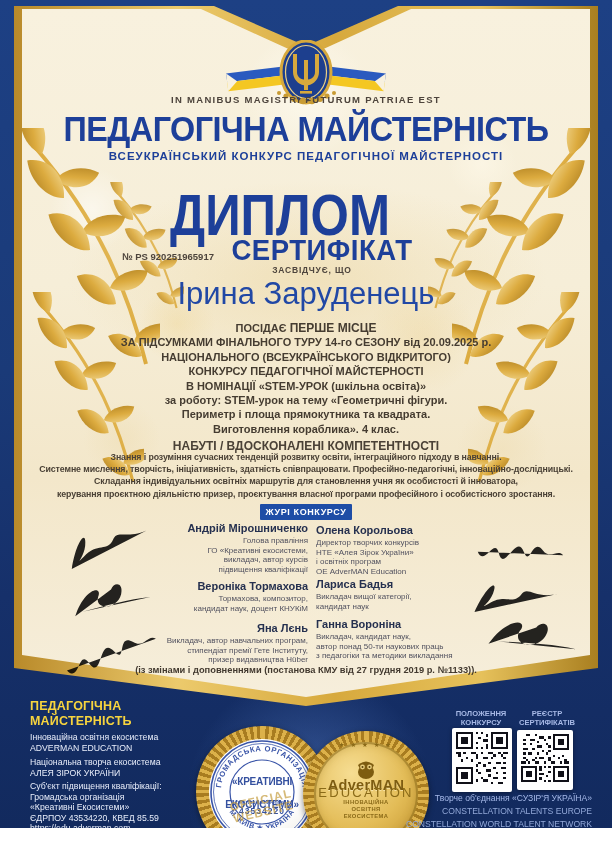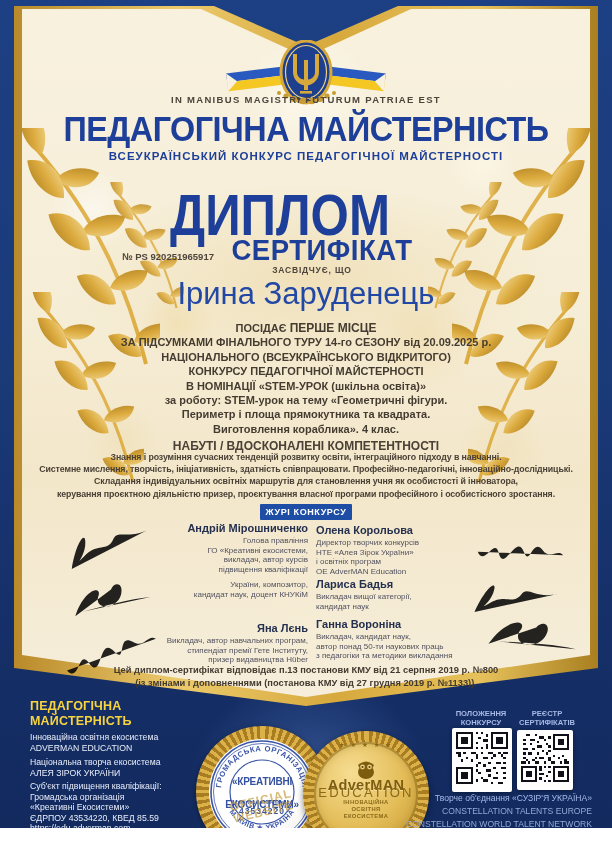--- a/index.html
+++ b/index.html
@@ -264,21 +264,22 @@
   <div class="abs jury-btn">ЖУРІ КОНКУРСУ</div>
 
   <div class="jury-entry je-left" style="top:522px">
     <div class="j-name">Андрій Мірошниченко</div>
     <div class="j-title">Голова правління</div>
     <div class="j-title">ГО «Креативні екосистеми,</div>
     <div class="j-title">викладач, автор курсів</div>
     <div class="j-title">підвищення кваліфікації</div>
   </div>
   <div class="jury-entry je-left" style="top:580px">
-    <div class="j-title">України, композитор,</div>
+    <div class="j-name">Вероніка Тормахова</div>
+    <div class="j-title">Тормахова, композитор,</div>
     <div class="j-title">кандидат наук, доцент КНУКіМ</div>
   </div>
   <div class="jury-entry je-left" style="top:622px">
     <div class="j-name">Яна Лєнь</div>
     <div class="j-title">Викладач, автор навчальних програм,</div>
     <div class="j-title">стипендіат премії Гете Інституту,</div>
     <div class="j-title">призер видавництва Hüber</div>
   </div>
 
   <div class="jury-entry je-right" style="top:524px">
@@ -313,21 +314,20 @@
       <use href="#sigp3"></use>
     </svg>
   <svg class="sig" style="left:470px;top:572px;transform:rotate(5deg)" width="94" height="52" viewBox="0 0 96 52">
       <use href="#sigp1"></use>
     </svg>
   <svg class="sig" style="left:482px;top:606px;transform:rotate(12deg)" width="104" height="64" viewBox="0 0 96 52">
       <use href="#sigp2"></use>
     </svg>
 
   <div class="abs ctr decree">
-    <div>Цей диплом-сертифікат відповідає п.13 постанови КМУ від 21 серпня 2019 р. №800</div>
     <div>(із змінами і доповненнями (постанова КМУ від 27 грудня 2019 р. №1133)).</div>
   </div>
 
   <div class="abs f-logo">
     <div>ПЕДАГОГІЧНА</div>
     <div>МАЙСТЕРНІСТЬ</div>
   </div>
   <div class="abs f-white f-g1">
     <div>Інноваційна освітня екосистема</div>
     <div>ADVERMAN EDUCATION</div>

